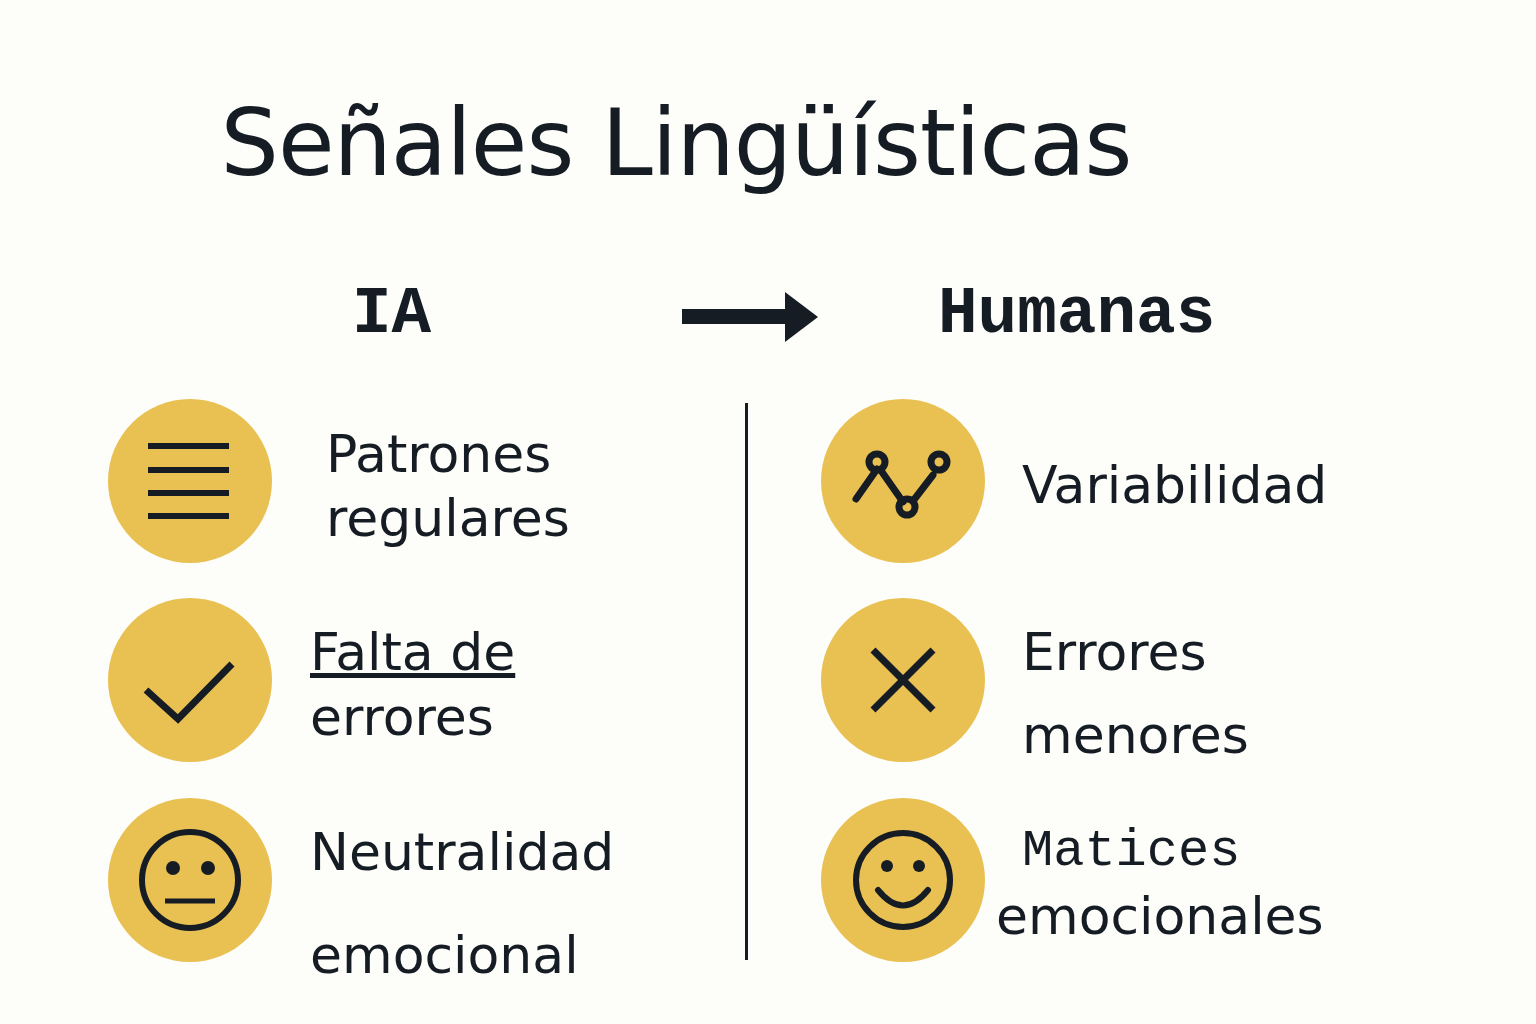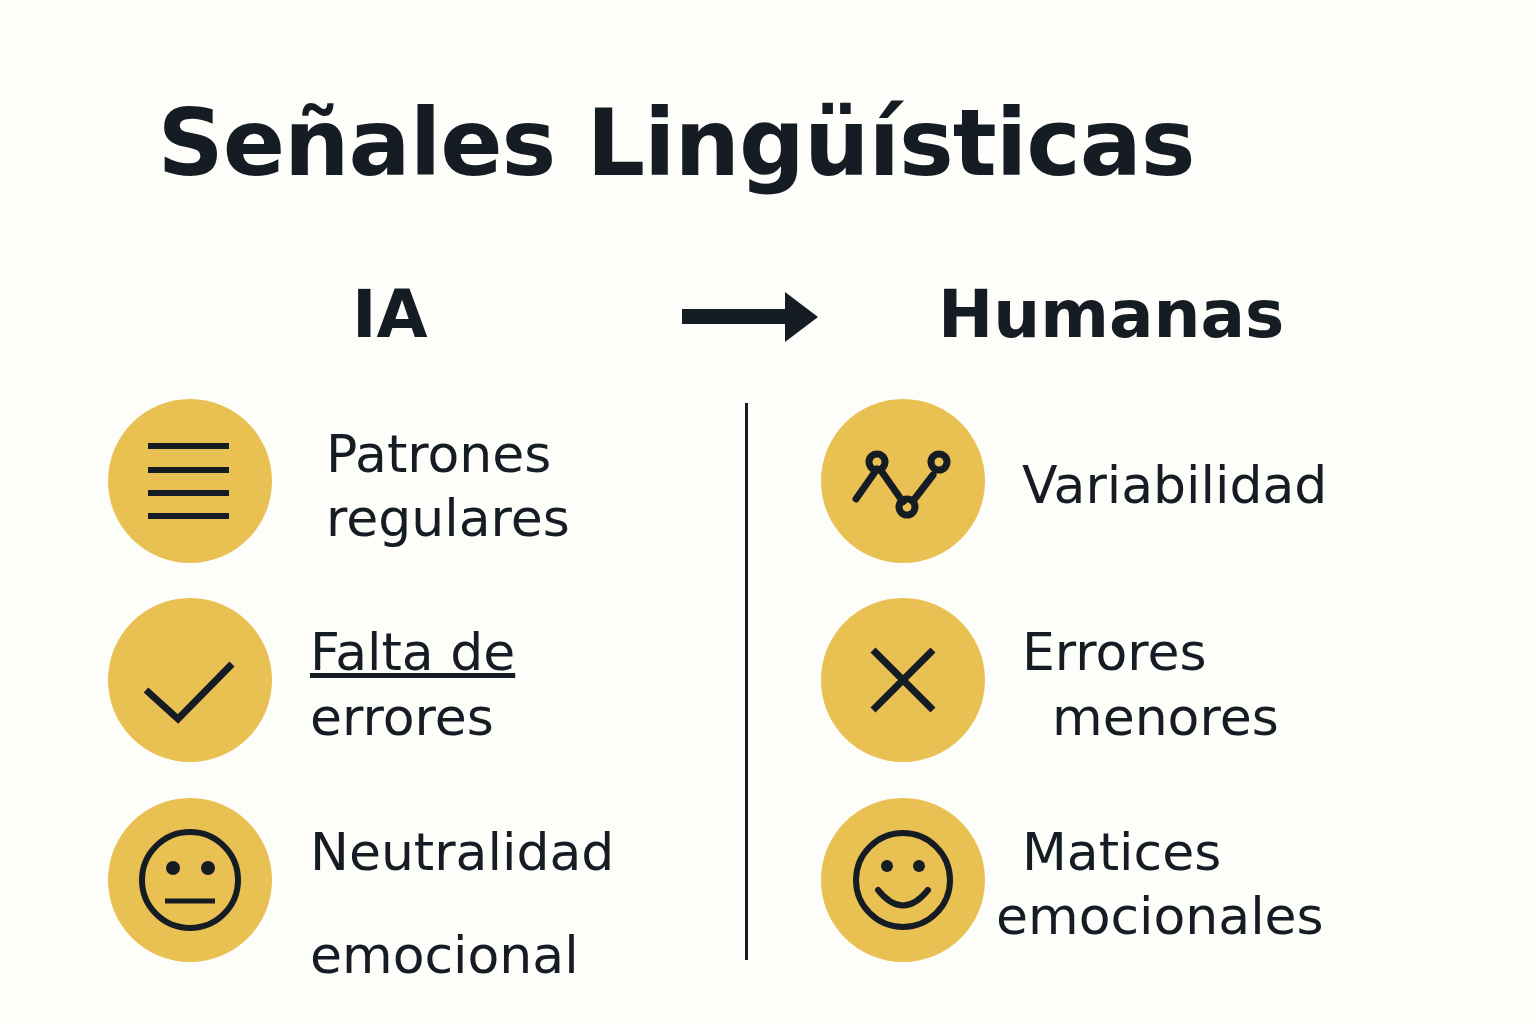--- a/index.html
+++ b/index.html
@@ -4,25 +4,25 @@
 <style>
   html, body { margin: 0; padding: 0; }
   body {
     width: 1536px; height: 1024px; position: relative; overflow: hidden;
     background: #fdfdf9;
     font-family: "DejaVu Sans", "Liberation Sans", sans-serif;
     color: #161c24;
   }
   .title {
     position: absolute; left: 0; width: 1352px; top: 98px;
-    text-align: center; font-size: 92px; font-weight: bold; letter-spacing: -1px;
+    text-align: center; font-size: 92px; font-weight: normal; letter-spacing: -1px;
     line-height: 1;
   }
   .col-head {
-    position: absolute; top: 282px; font-size: 66px; font-weight: bold; line-height: 1;
+    position: absolute; top: 282px; font-size: 66px; font-weight: bold; line-height: 1; font-family: Liberation Mono, monospace;
   }
   .head-ia { left: 352px; }
   .head-hum { left: 938px; }
   .arrow { position: absolute; left: 682px; top: 292px; width: 136px; height: 50px; }
   .divider {
     position: absolute; left: 745px; top: 403px; width: 3px; height: 557px; background: #161c24;
   }
   .item { position: absolute; }
   .circle {
     position: absolute; width: 164px; height: 164px; border-radius: 50%;
@@ -106,27 +106,27 @@
 <div class="item">
   <div class="circle" style="left:821px; top:598px;">
     <svg viewBox="0 0 164 164">
       <g stroke="#161c24" stroke-width="7">
         <line x1="52" y1="52" x2="112" y2="112"></line>
         <line x1="112" y1="52" x2="52" y2="112"></line>
       </g>
     </svg>
   </div>
   <div class="label" style="left:1022px; top:620px;">Errores</div>
-  <div class="label" style="left:1022px; top:685px;margin-left:30px;">menores</div>
+  <div class="label" style="left:1022px; top:703px;">menores</div>
 </div>
 
 <div class="item">
   <div class="circle" style="left:821px; top:798px;">
     <svg viewBox="0 0 164 164">
       <circle cx="82" cy="82" r="47" fill="none" stroke="#161c24" stroke-width="6"></circle>
       <circle cx="66" cy="68" r="6" fill="#161c24"></circle>
       <circle cx="98" cy="68" r="6" fill="#161c24"></circle>
       <path d="M57,92 Q82,123 107,92" fill="none" stroke="#161c24" stroke-width="6" stroke-linecap="round"></path>
     </svg>
   </div>
-  <div class="label" style="left:1022px; top:820px;">Matices</div>
+  <div class="label" style="left:1022px; top:820px;font-family:Liberation Mono, monospace;">Matices</div>
   <div class="label" style="left:996px; top:884px;">emocionales</div>
 </div>
 
 </body></html>

